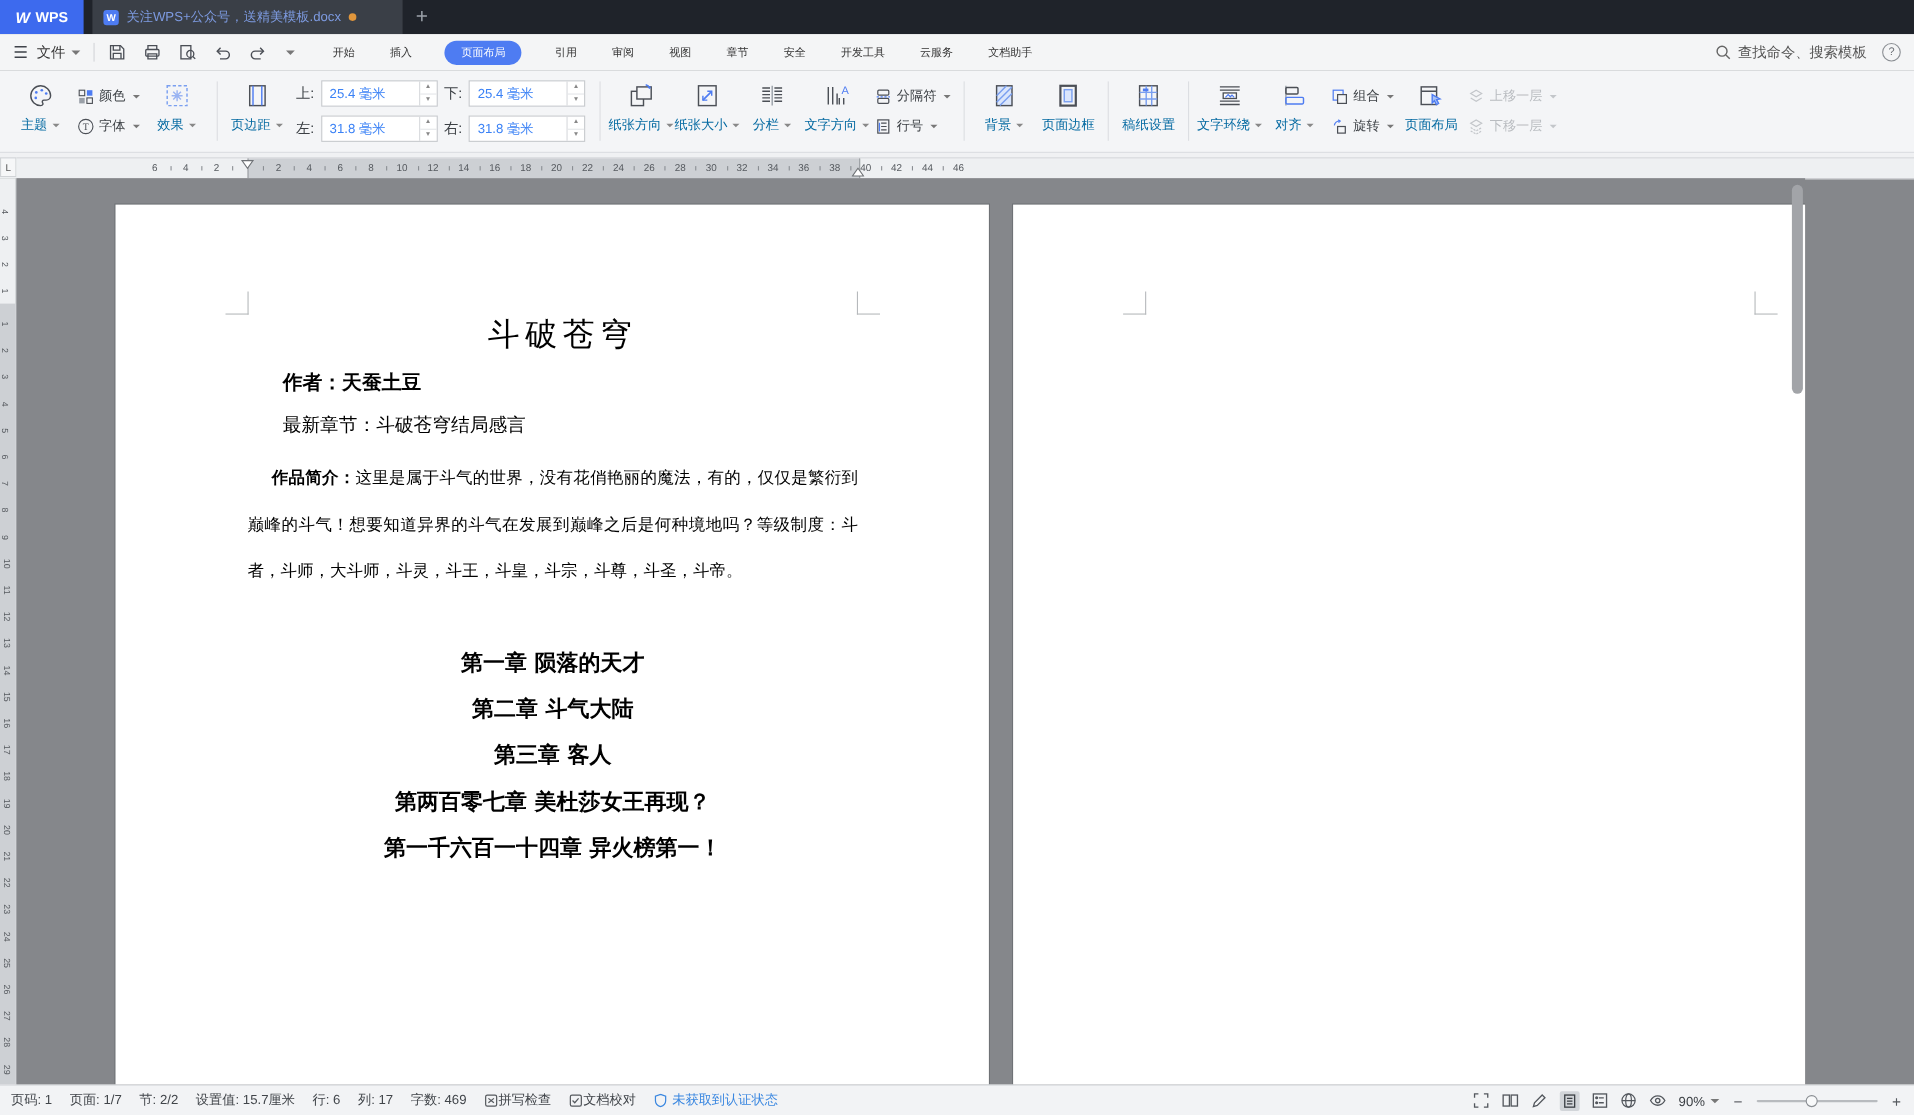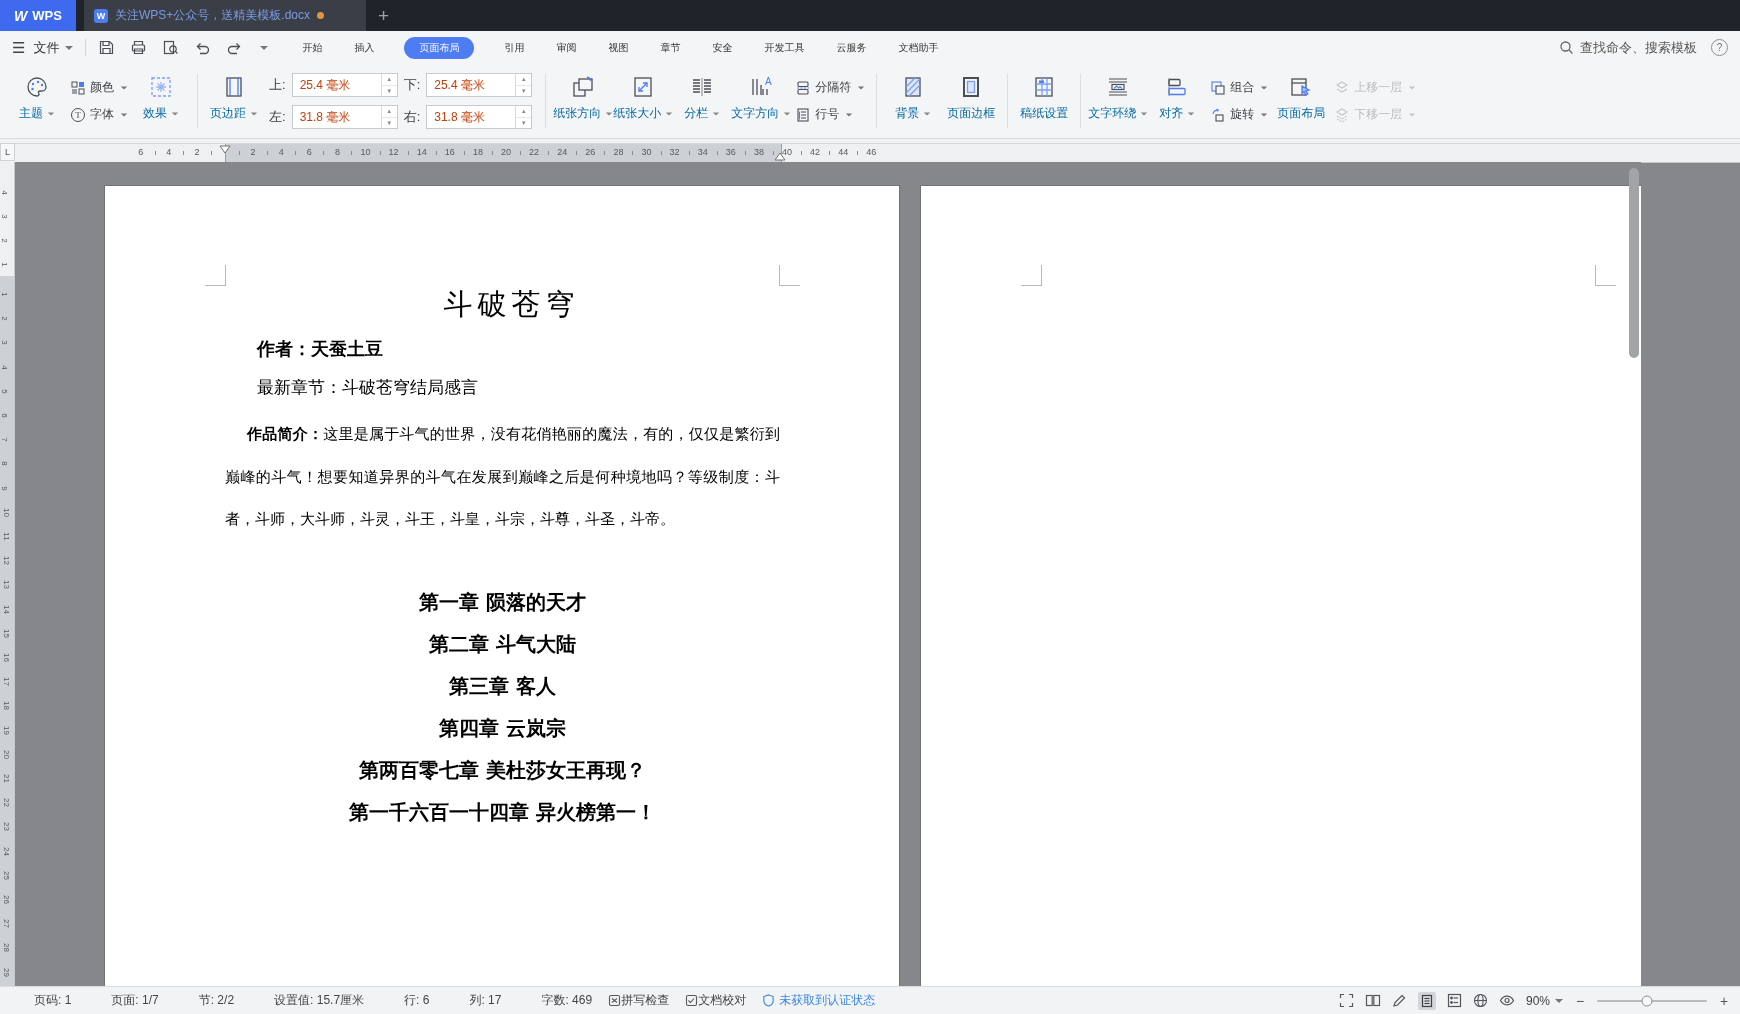--- a/index.html
+++ b/index.html
@@ -37,21 +37,21 @@
   .bigbtn{display:flex;flex-direction:column;align-items:center;justify-content:flex-start;padding-top:7px;height:59px;min-width:58px;gap:6px;}
   .bigbtn .blabel{font-size:12px;color:#0369a1;display:flex;align-items:center;gap:2px;white-space:nowrap;}
   .bigbtn .blabel .caret{border-top-color:#888;transform:scale(.8);}
   .stackcol{display:flex;flex-direction:column;justify-content:center;gap:10px;height:60px;margin:0 4px;}
   .smallbtn{display:flex;align-items:center;gap:4px;font-size:12px;color:#3c4045;white-space:nowrap;}
   .smallbtn.disabled{color:#b9bcc0;}
   .smallbtn .caret{transform:scale(.8);}
   .mgrid{display:grid;grid-template-columns:auto auto auto auto;column-gap:6px;row-gap:8px;align-items:center;margin:0 6px;}
   .mlabel{font-size:13px;color:#3c4045;}
   .mbox{width:104px;height:22px;background:#fff;border:1px solid #c6c9cd;display:flex;align-items:stretch;}
-  .mval{flex:1;font-size:12px;color:#c2410c;display:flex;align-items:center;padding-left:7px;text-align:right;}
+  .mval{flex:1;font-size:12px;color:#3b82f6;display:flex;align-items:center;padding-left:7px;text-align:right;}
   .spin{width:15px;border-left:1px solid #d8dadd;display:flex;flex-direction:column;}
   .spin span{flex:1;display:flex;align-items:center;justify-content:center;font-size:6px;color:#888;line-height:1;}
   .spin span:first-child{border-bottom:1px solid #e4e6e9;}
   svg.ic{display:block;}
 
   
   .rulerzone{position:absolute;top:139px;left:0;width:100%;height:23px;background:#f0f1f3;}
   .corner{position:absolute;left:0;top:4px;width:15px;height:18px;background:#f6f7f8;border:1px solid #d0d3d6;box-sizing:border-box;font-size:9px;color:#555;display:flex;align-items:center;justify-content:center;}
   .hruler{position:absolute;left:15px;top:4px;right:0;height:18px;background:#eef0f2;border-top:1px solid #d6d8db;border-bottom:1px solid #c6c8cb;}
   .hband{position:absolute;left:210px;top:0;width:555px;height:100%;background:#cdd0d4;border-left:1px solid #9b9ea2;border-right:1px solid #9b9ea2;}
@@ -79,21 +79,21 @@
   .intro{margin-top:14px;font-size:15px;line-height:42.5px;text-align:justify;text-indent:22px;}
   .intro .b{font-weight:bold;}
   .chapter-list{margin-top:40px;}
   .chapter-line{text-align:center;font-size:20px;font-weight:bold;line-height:42px;}
   .vscroll{position:absolute;right:2px;top:4px;width:10px;height:816px;}
   .vthumb{position:absolute;top:2px;left:0;width:10px;height:190px;background:#a2a4a8;border-radius:5px;}
 
   
   .statusbar{position:absolute;left:0;bottom:0;width:100%;height:28px;background:#f2f3f5;border-top:1px solid #d9dbde;box-sizing:border-box;display:flex;align-items:center;padding:0 10px;font-size:12px;color:#41454a;}
   .status-items{display:flex;align-items:center;gap:16px;}
-  .sitem{white-space:nowrap;margin-left:24px;}
+  .sitem{white-space:nowrap;}
   .schk{display:flex;align-items:center;gap:0;margin-left:16px;white-space:nowrap;}
   .auth{display:flex;align-items:center;gap:4px;margin-left:16px;color:#3a87e0;white-space:nowrap;}
   .sright{margin-left:auto;display:flex;align-items:center;gap:11px;color:#53575d;}
   .sright svg{display:block;}
   .viewbtn{padding:2px;border-radius:2px;}
   .viewbtn.active{background:#d2d5d9;}
   .zoomlvl{display:flex;align-items:center;gap:3px;font-size:12px;color:#3c4045;}
   .zminus,.zplus{font-size:14px;color:#55595e;width:12px;text-align:center;}
   .ztrack{position:relative;width:110px;height:2px;background:#b8bbbf;border-radius:1px;}
   .zhandle{position:absolute;left:45%;top:50%;transform:translate(-50%,-50%);width:11px;height:11px;border-radius:50%;background:#f8f9fa;border:1px solid #8a8e93;box-sizing:border-box;}
@@ -560,21 +560,20 @@
       <div class="cropmark cm-tr"></div>
       <div class="content">
         <div class="doc-title">斗破苍穹</div>
         <div class="author-line">作者：天蚕土豆</div>
         <div class="latest-line">最新章节：斗破苍穹结局感言</div>
         <div class="intro"><span class="b">作品简介：</span><span>这里是属于斗气的世界，没有花俏艳丽的魔法，有的，仅仅是繁衍到巅峰的斗气！想要知道异界的斗气在发展到巅峰之后是何种境地吗？等级制度：斗者，斗师，大斗师，斗灵，斗王，斗皇，斗宗，斗尊，斗圣，斗帝。</span></div>
         <div class="chapter-list">
             <div class="chapter-line">第一章 陨落的天才</div>
             <div class="chapter-line">第二章 斗气大陆</div>
             <div class="chapter-line">第三章 客人</div>
-            <div class="chapter-line">第四章 云岚宗</div>
             <div class="chapter-line">第两百零七章 美杜莎女王再现？</div>
             <div class="chapter-line">第一千六百一十四章 异火榜第一！</div>
           </div>
       </div>
     </div>
 
     <div class="page page2">
       <div class="cropmark cm-tl"></div>
       <div class="cropmark cm-tr"></div>
     </div>

